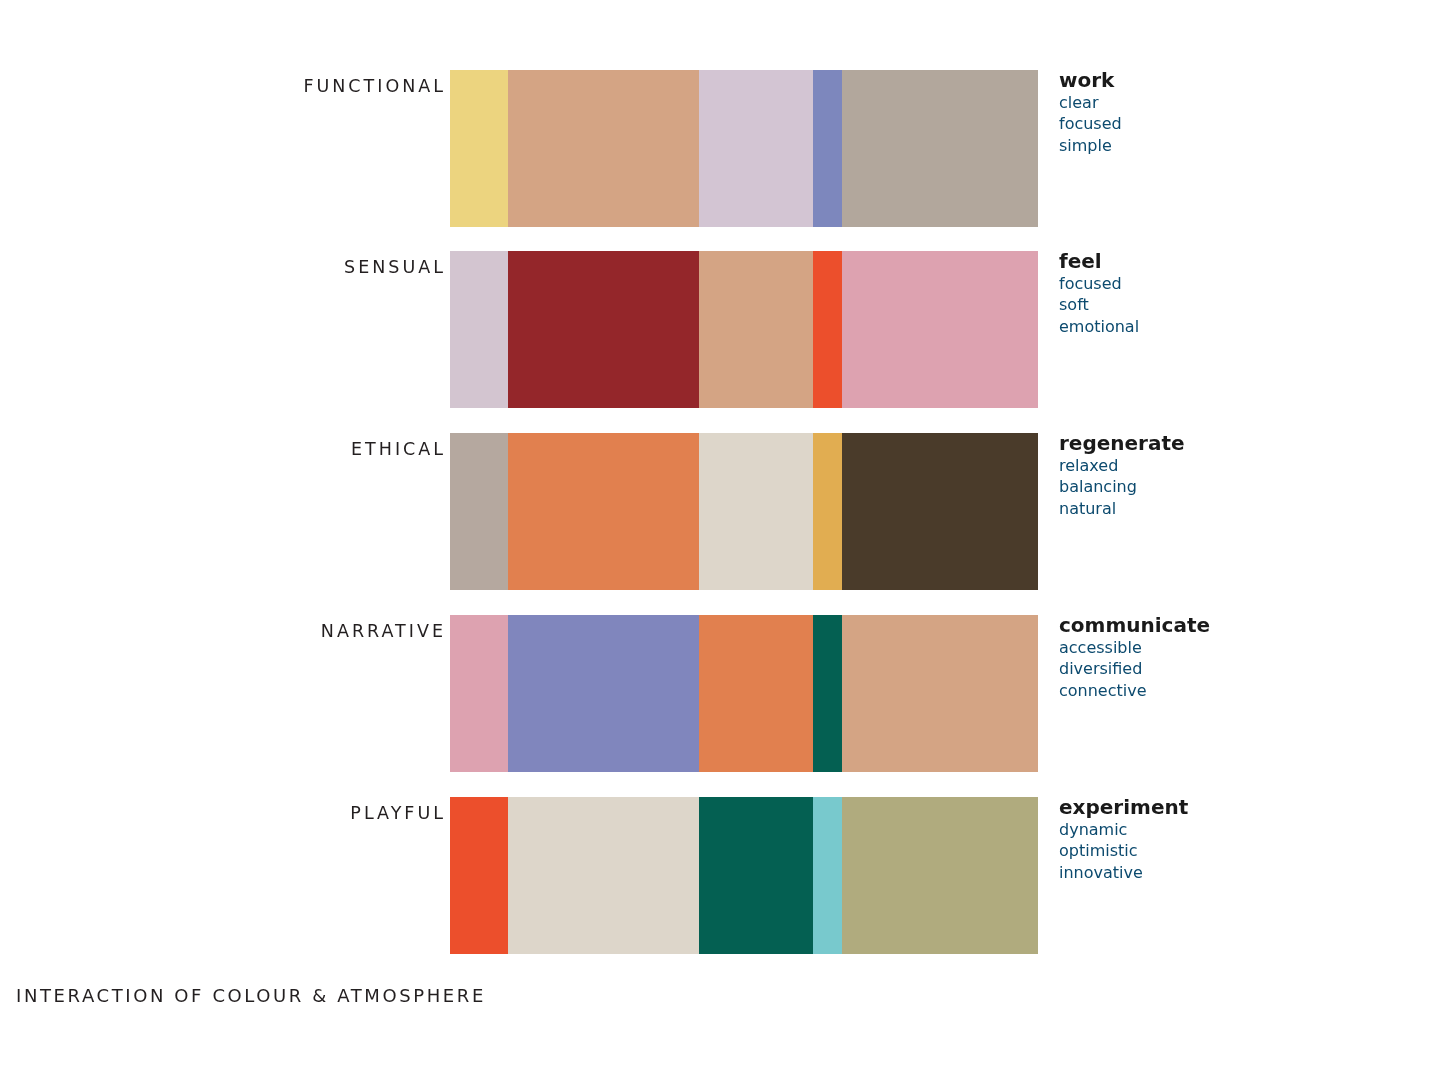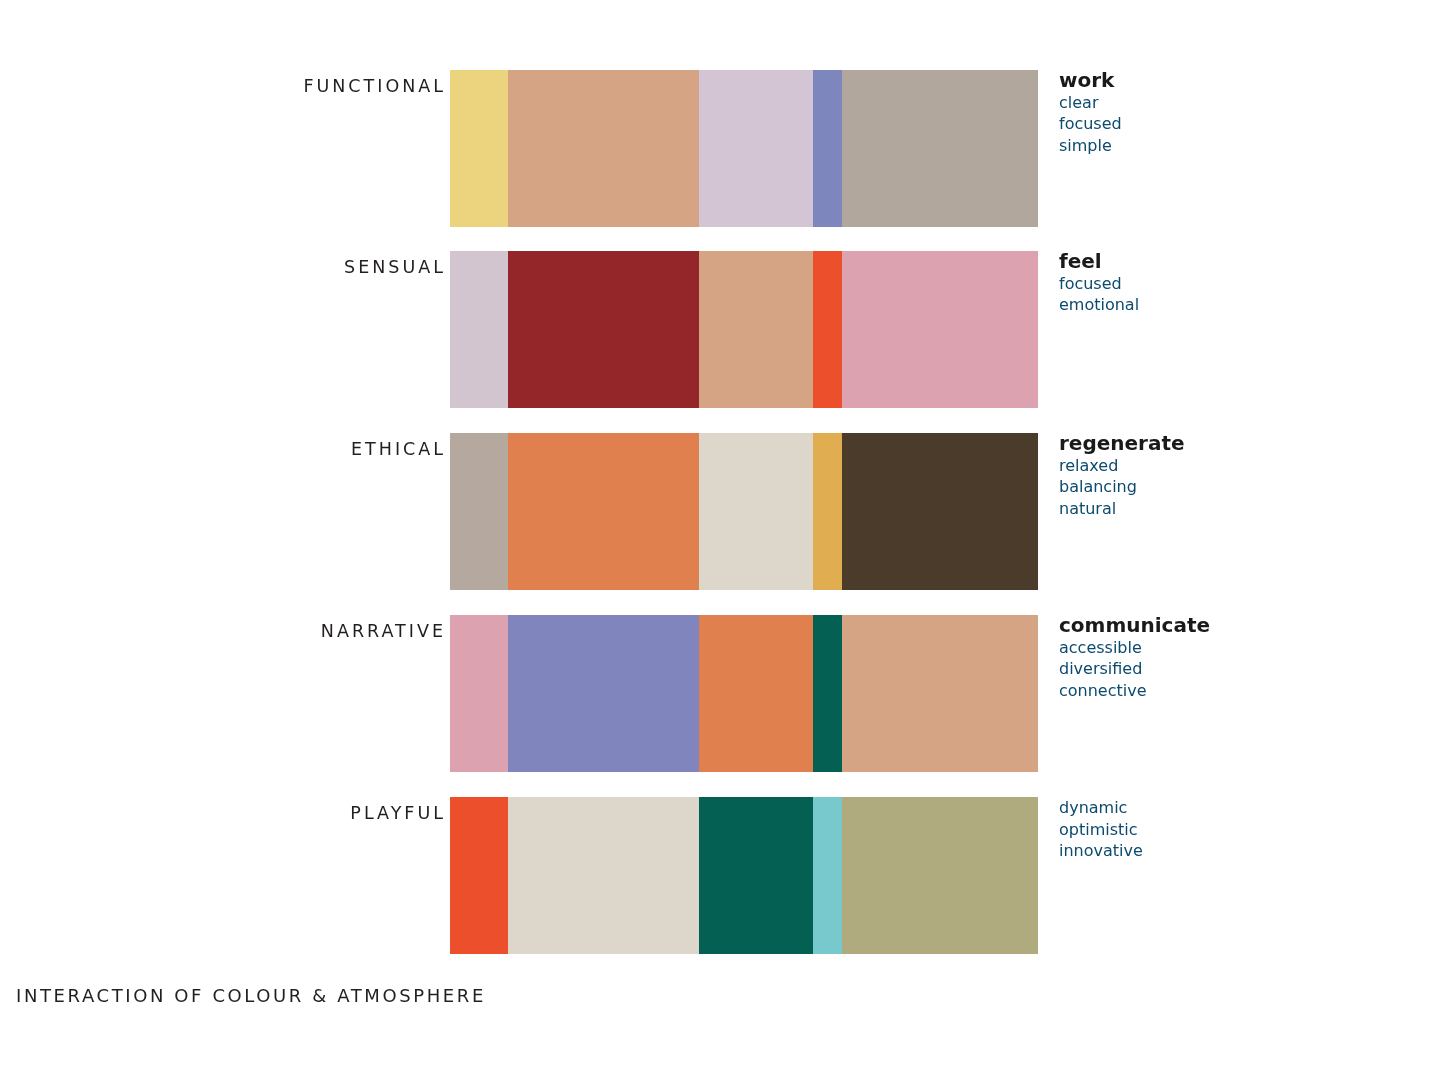--- a/index.html
+++ b/index.html
@@ -125,20 +125,21 @@
     <div class="swatches">
       <div class="swatch" style="width: 9.9%; background-color: rgb(211, 197, 208);"></div>
       <div class="swatch" style="width: 32.5%; background-color: rgb(148, 38, 42);"></div>
       <div class="swatch" style="width: 19.4%; background-color: rgb(212, 164, 132);"></div>
       <div class="swatch" style="width: 4.8%; background-color: rgb(236, 79, 44);"></div>
       <div class="swatch" style="width: 33.4%; background-color: rgb(221, 162, 176);"></div>
     </div>
     <div class="desc">
       <div class="desc-key">feel</div>
       <div class="desc-item">focused</div>
+      <div class="desc-item">soft</div>
       <div class="desc-item">emotional</div>
     </div>
   </div>
 
   <div class="row" style="top:433px;">
     <div class="row-label">ETHICAL</div>
     <div class="swatches">
       <div class="swatch" style="width: 9.9%; background-color: rgb(181, 168, 159);"></div>
       <div class="swatch" style="width: 32.5%; background-color: rgb(225, 128, 79);"></div>
       <div class="swatch" style="width: 19.4%; background-color: rgb(221, 214, 202);"></div>
@@ -173,20 +174,21 @@
   <div class="row" style="top:797px;">
     <div class="row-label">PLAYFUL</div>
     <div class="swatches">
       <div class="swatch" style="width: 9.9%; background-color: rgb(236, 79, 44);"></div>
       <div class="swatch" style="width: 32.5%; background-color: rgb(221, 214, 202);"></div>
       <div class="swatch" style="width: 19.4%; background-color: rgb(4, 96, 82);"></div>
       <div class="swatch" style="width: 4.8%; background-color: rgb(120, 201, 205);"></div>
       <div class="swatch" style="width: 33.4%; background-color: rgb(176, 171, 126);"></div>
     </div>
     <div class="desc">
+      <div class="desc-key">experiment</div>
       <div class="desc-item">dynamic</div>
       <div class="desc-item">optimistic</div>
       <div class="desc-item">innovative</div>
     </div>
   </div>
 
   <div id="caption">INTERACTION OF COLOUR &amp; ATMOSPHERE</div>
 
 </div>
 

